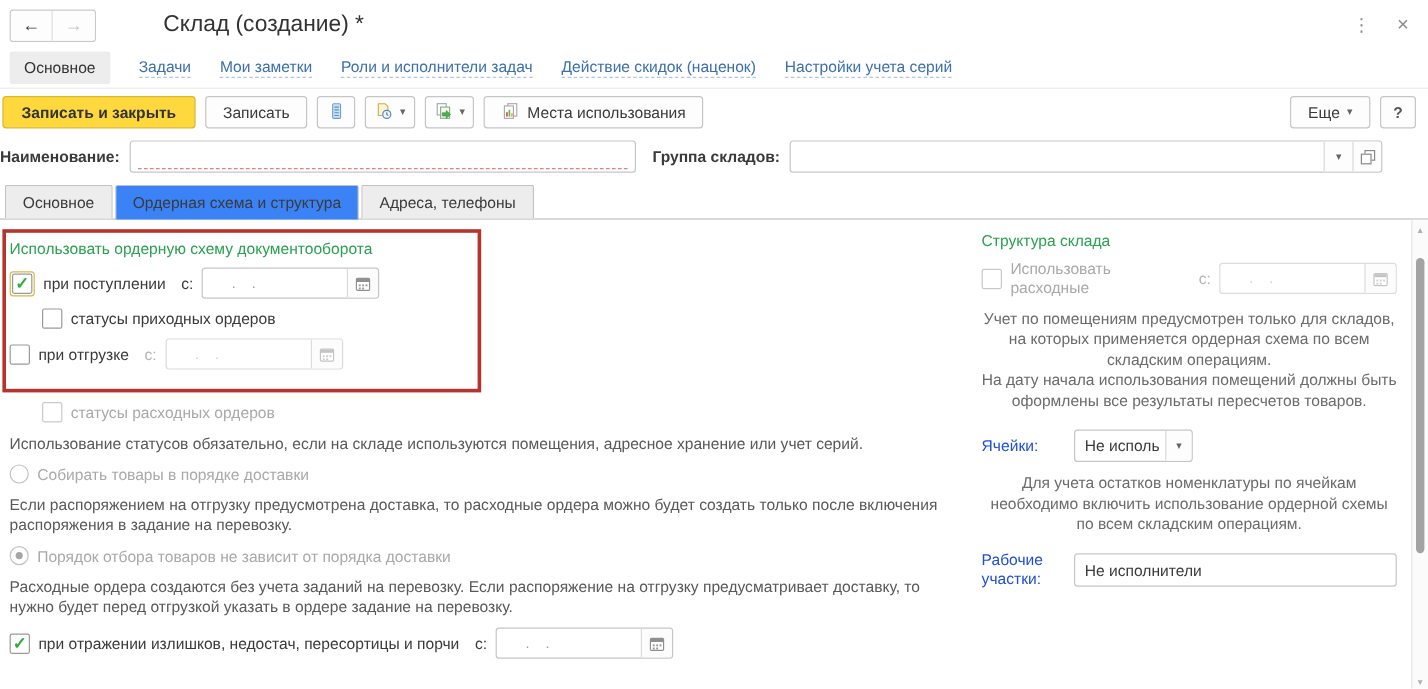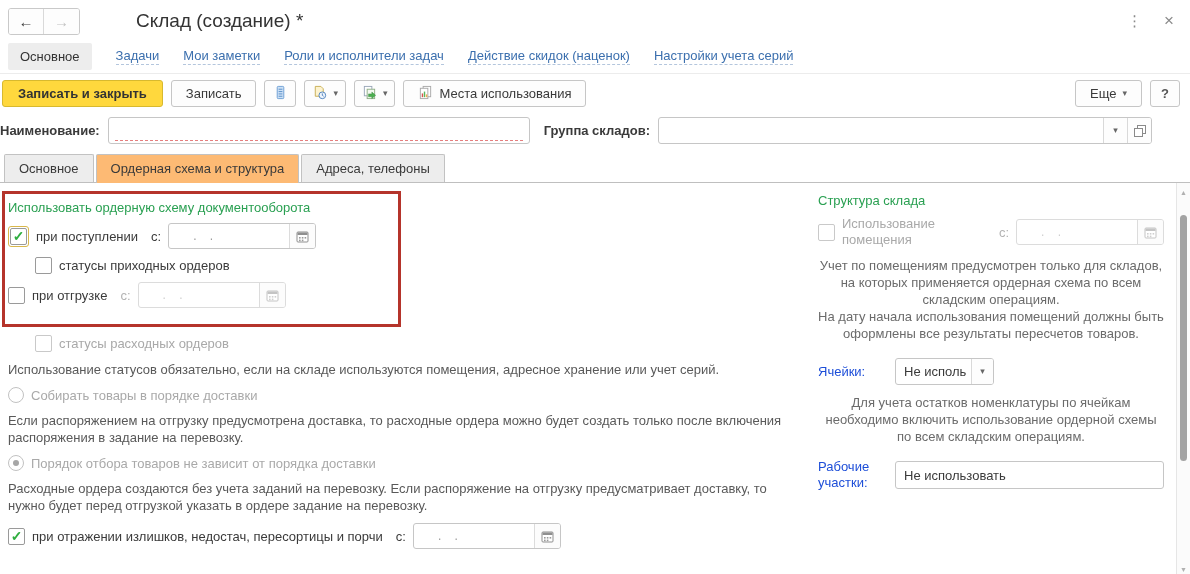--- a/index.html
+++ b/index.html
@@ -47,21 +47,21 @@
   .combo .ctext{flex:1;display:flex;align-items:center;padding:0 8px;color:#3a3a3a;white-space:nowrap;overflow:hidden;}
   .combo .seg{width:23px;display:flex;align-items:center;justify-content:center;border-left:1px solid #d9d9d9;background:#fdfdfd;cursor:pointer;}
   .openicon{position:relative;width:12px;height:12px;}
   .openicon::before{content:"";position:absolute;top:0;right:0;width:7px;height:7px;border:1px solid #8a8a8a;background:#fff;}
   .openicon::after{content:"";position:absolute;bottom:0;left:0;width:7px;height:7px;border:1px solid #8a8a8a;background:#fff;}
 
   
   .tabstrip{display:flex;align-items:flex-end;padding:2px 0 0 4px;position:relative;z-index:2;}
   .tab{border:1px solid #c2c2c2;border-bottom:none;background:#ededed;color:#3a3a3a;
        padding:6px 14px;margin-right:2px;border-radius:2px 2px 0 0;cursor:pointer;}
-  .tab.active{background:#fdba74;margin-bottom:-1px;padding-bottom:7px;}
+  .tab.active{background:#3b82f6;margin-bottom:-1px;padding-bottom:7px;}
 
   
   .panel{position:relative;z-index:1;border-top:1px solid #bfbfbf;height:395px;overflow:hidden;}
   .cols{display:flex;gap:28px;padding:6px 26px 0 8px;}
   .col-left{width:782px;flex:none;}
   .col-right{flex:1;min-width:0;}
 
   .sec-title{color:#2aa052;margin:4px 0 2px 0;}
   .row{display:flex;align-items:center;gap:7px;margin:8px 0;}
   .indent{margin-left:27px;}
@@ -305,21 +305,21 @@
           </span>
         </div>
 
       </div>
 
       <div class="col-right">
         <div class="sec-title">Структура склада</div>
 
         <div class="row">
           <span class="cb dis"></span>
-          <span class="premises-label">Использование помещения</span>
+          <span class="premises-label">Использовать расходные</span>
           <span class="from-dis">с:</span>
           <span class="datefield dis">
             <span class="val">. .</span>
             <span class="cal">
                 <svg width="13" height="13" viewBox="0 0 13 13">
                   <rect x="1" y="2" width="11" height="10" rx="1" fill="#fff" stroke="#c4c4c4"></rect>
                   <rect x="1.5" y="2.5" width="10" height="2.5" fill="#c4c4c4"></rect>
                   <rect x="3" y="7" width="1.6" height="1.6" fill="#cfcfcf"></rect>
                   <rect x="5.8" y="7" width="1.6" height="1.6" fill="#cfcfcf"></rect>
                   <rect x="8.6" y="7" width="1.6" height="1.6" fill="#cfcfcf"></rect>
@@ -341,21 +341,21 @@
                 <span class="caret">▾</span>
               </div>
           </div>
         </div>
 
         <p class="note-gray note-gap">Для учета остатков номенклатуры по ячейкам необходимо включить использование ордерной схемы по всем складским операциям.</p>
 
         <div class="row" style="margin-top:14px;">
           <span class="side-label">Рабочие участки:</span>
           <div class="work-field">
-            <span>Не использовать</span>
+            <span>Не исполнители</span>
           </div>
         </div>
       </div>
     </div>
 
     <div class="scrollbar">
       <div class="scroll-arrow scroll-up">▲</div>
       <div class="thumb"></div>
       <div class="scroll-arrow scroll-down">▼</div>
     </div>

